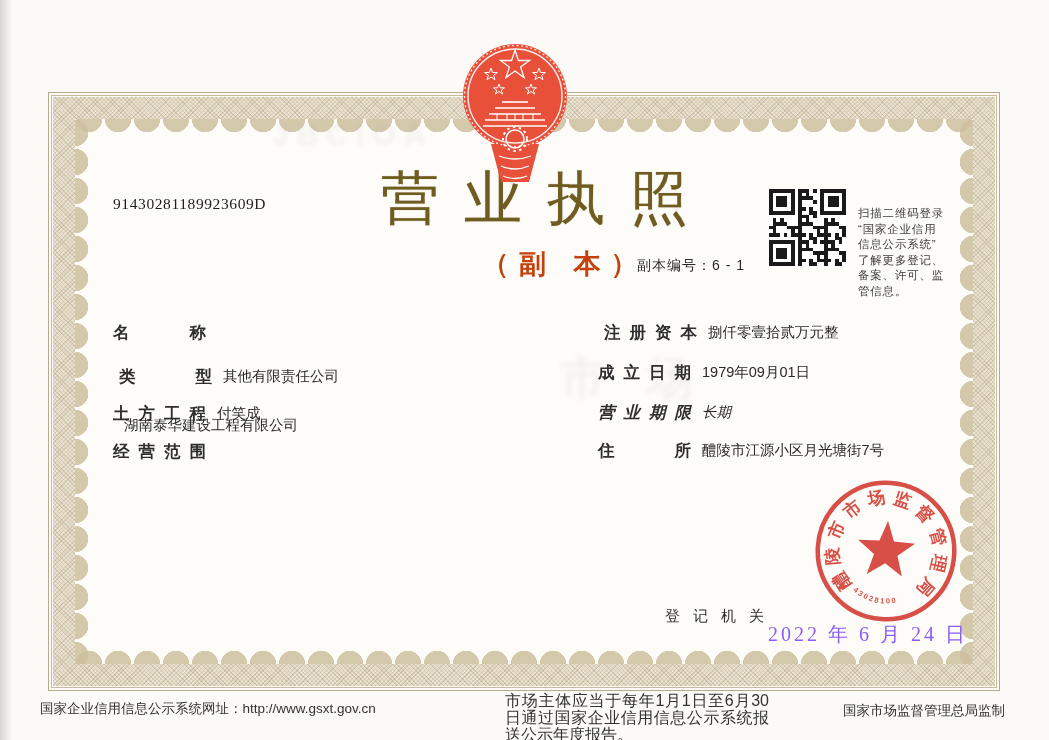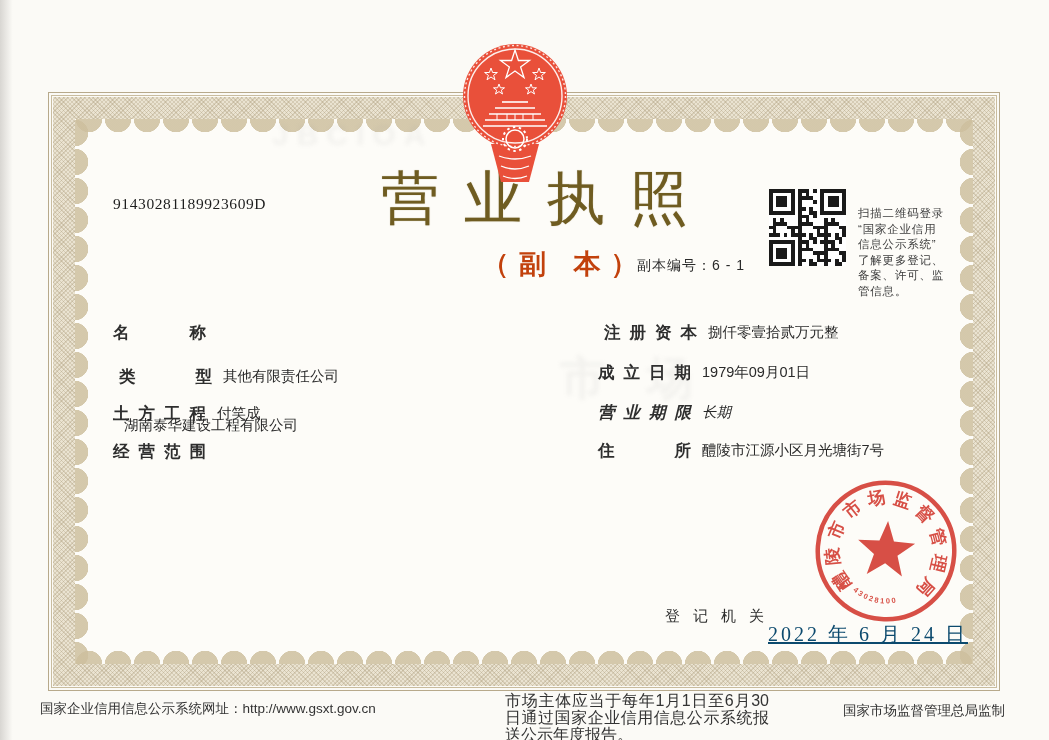--- a/index.html
+++ b/index.html
@@ -59,21 +59,21 @@
     text-align:justify;text-align-last:justify;line-height:20px;}
   .fvalue{margin-left:11px;font-size:14.5px;color:#2a2a2a;line-height:20px;}
   .r-name{left:113px;top:322px;flex-direction:column;}  .r-type{left:119px;top:366px;}
   .r-legal{left:113px;top:403px;} .r-scope{left:113px;top:441px;gap:36px;}
   .scope-text{width:352px;line-height:23px;letter-spacing:.3px;text-align:justify;}
   .r-capital{left:596px;top:322px;margin-left:8px;} .r-estab{left:598px;top:362px;align-items:center;}
   .r-term{left:598px;top:402px;font-style:italic;}   .r-addr{left:598px;top:440px;}
   .reg-authority{position:absolute;left:665px;top:560px;font-size:15px;font-weight:400;
     letter-spacing:13px;color:#2e2e2e;white-space:nowrap;margin-top:47px;}
   .issue-date{position:absolute;left:768px;top:621px;font-size:20px;letter-spacing:3px;
-    color:#0c4a6e;white-space:nowrap;font-family:"Liberation Serif", serif;text-decoration:underline;}
+    color:#8b5cf6;white-space:nowrap;font-family:"Liberation Serif", serif;}
   
   .seal{position:absolute;left:811px;top:476px;width:150px;height:150px;z-index:6;
     opacity:.88;mix-blend-mode:multiply;transform:rotate(4deg);}
   .seal text{font-family:"Liberation Sans", sans-serif;font-weight:700;}
   
   .footer-left{position:absolute;left:40px;top:700px;font-size:13.5px;color:#333;white-space:nowrap;}
   .footer-middle{position:absolute;left:505px;top:692px;width:264px;font-size:16px;line-height:17px;color:#333;text-align:justify;}
   .footer-right{position:absolute;left:843px;top:702px;font-size:13.5px;color:#333;white-space:nowrap;}
   
   .ghost{position:absolute;color:#9a9a9a;opacity:.10;filter:blur(2px);font-weight:700;pointer-events:none;}

